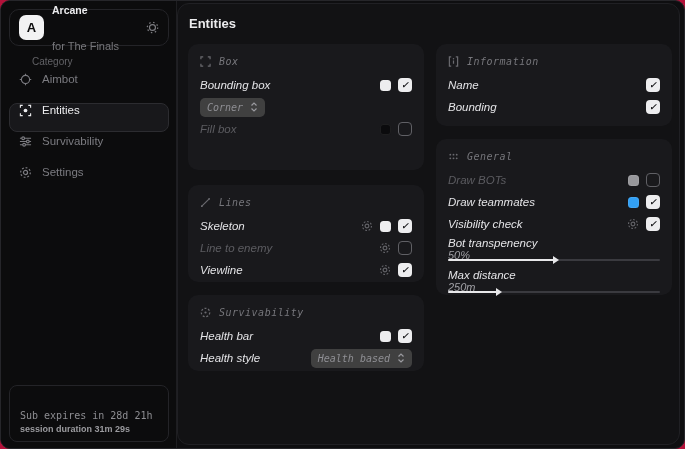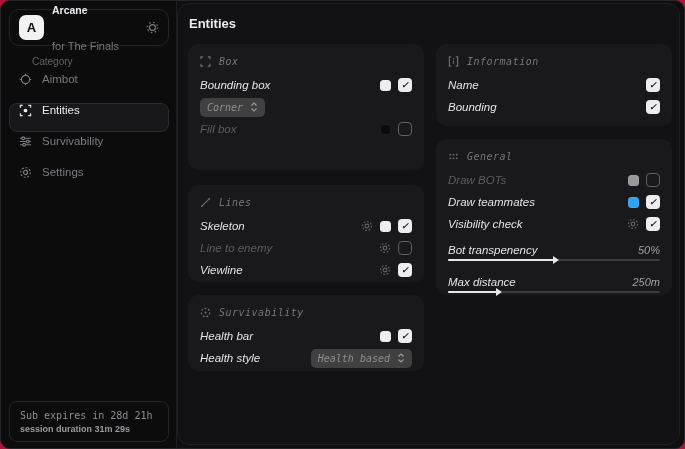--- a/index.html
+++ b/index.html
@@ -25,21 +25,21 @@
   .brand-name{font-size:10.5px;font-weight:700;color:#ececee;line-height:12px;}
   .brand-sub{font-size:11px;color:#77777b;line-height:11px;margin-top:25px;}
   .brand-gear{color:#7e7e82;display:flex;flex:none;}
   .category{position:absolute;left:31px;top:55px;font-size:10px;color:#626266;}
   .nav{position:absolute;left:8px;top:71px;width:160px;display:flex;flex-direction:column;gap:2px;}
   .nav-item{height:27px;display:flex;gap:10px;padding:0 8px;
     border-radius:8px;color:#7b7b80;font-size:11.5px;border:1px solid transparent;cursor:pointer;}
   .nav-item.active{background:#18181b;border-color:#2c2c30;color:#ececee;}
   .nav-icon{display:flex;width:14px;justify-content:center;flex:none;}
   .subbox{position:absolute;left:8px;bottom:6px;width:160px;border:1px solid #242428;
-    border-radius:8px;padding:8px 10px 7px;box-sizing:border-box;}
+    border-radius:8px;padding:24px 10px 7px;box-sizing:border-box;}
   .sub-line1{font-family:"DejaVu Sans Mono",monospace;font-size:10px;color:#8e8e92;white-space:nowrap;}
   .sub-line2{font-size:9px;font-weight:700;color:#9b9b9f;margin-top:3px;white-space:nowrap;}
   
   .main{position:absolute;left:176px;top:2px;width:503px;height:442px;
     background:#121214;border:1px solid #202024;border-radius:12px;box-sizing:border-box;}
   .page-title{position:absolute;left:11px;top:12px;font-size:13px;font-weight:700;color:#ececee;}
   .card{position:absolute;background:#19191c;border-radius:10px;padding:10px 12px;box-sizing:border-box;font-style:italic;}
   .card-box{left:10px;top:40px;width:236px;height:126px;}
   .card-lines{left:10px;top:181px;width:236px;height:97px;}
   .card-surv{left:10px;top:291px;width:236px;height:76px;}
@@ -57,21 +57,21 @@
   .checkbox{width:14px;height:14px;border-radius:4px;box-sizing:border-box;display:flex;
     align-items:center;justify-content:center;cursor:pointer;font-size:9px;font-weight:700;}
   .checkbox[data-state="true"]{background:#ededef;color:#121214;}
   .checkbox[data-state="false"]{border:1.5px solid #606065;color:transparent;}
   .dropdown{height:19px;background:#404040;border-radius:5px;display:flex;align-items:center;
     gap:7px;padding:0 7px;font-family:"DejaVu Sans Mono",monospace;font-size:10px;color:#8f8f94;cursor:pointer;}
   .dropdown .chev{display:flex;color:#9a9a9f;}
   .gear-mini{color:#646469;display:flex;cursor:pointer;}
   .slider-group{margin-top:2px;}
   .slider-group.spaced{margin-top:8px;}
-  .slider-label-row{display:flex;align-items:flex-end;height:19px;}
+  .slider-label-row{display:flex;align-items:flex-start;height:19px;flex-direction:column;}
   .slider-label{flex:1;font-size:11.5px;color:#e3e3e6;font-weight:500;}
   .slider-value{font-size:11px;color:#a0a0a5;}
   .slider-track{position:relative;height:2px;background:#3a3a3f;border-radius:1px;margin-top:3px;cursor:pointer;}
   .slider-fill{position:absolute;left:0;top:0;height:2px;background:#e8e8ea;border-radius:1px;}
   .slider-thumb{position:absolute;right:-5px;top:-3px;width:0;height:0;
     border-left:6px solid #e8e8ea;border-top:4px solid transparent;border-bottom:4px solid transparent;}
 </style>
 </head>
 <body>
 

